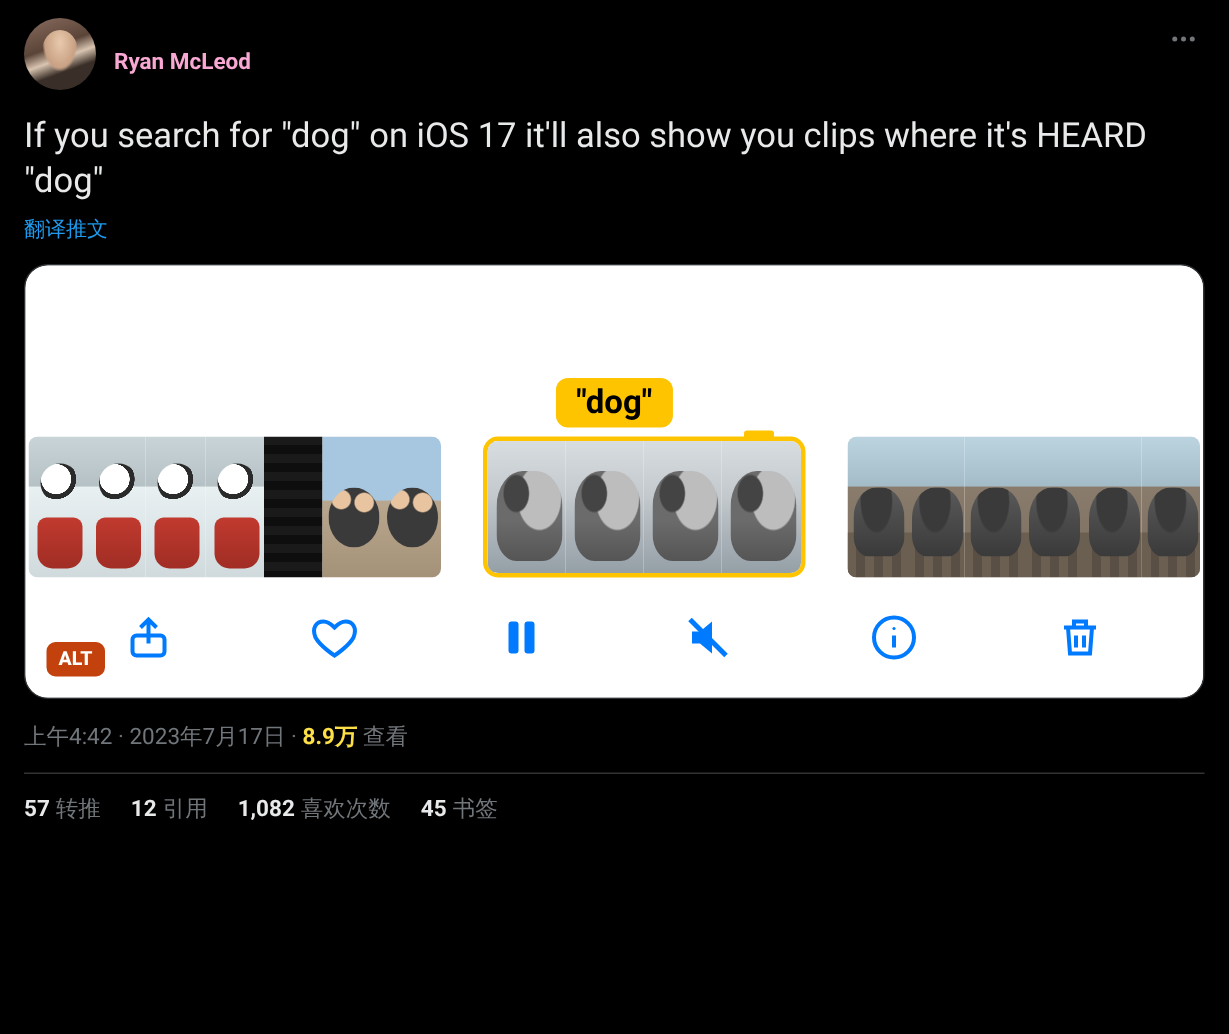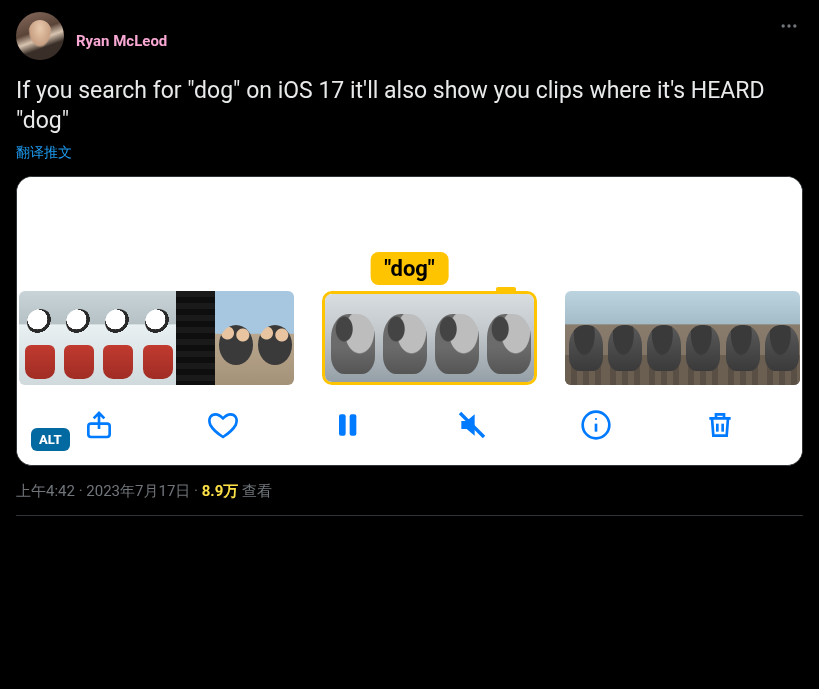--- a/index.html
+++ b/index.html
@@ -204,21 +204,21 @@
     color: #007aff;
     width: 34px; height: 34px;
     display:flex; align-items:center; justify-content:center;
   }
   .tb svg { width: 32px; height: 32px; stroke: currentColor; fill: none; stroke-width: 2; }
   .tb.pause svg rect { fill: currentColor; stroke:none; }
   .alt-badge {
     position: absolute;
     left: 14px;
     bottom: 14px;
-    background: #0369a1;
+    background: #c2410c;
     color: #fff;
     font-weight: 800;
     font-size: 13px;
     padding: 4px 8px;
     border-radius: 6px;
   }
   .meta {
     margin-top: 16px;
     color: #71767b;
     font-size: 15px;
@@ -332,14 +332,20 @@
     </div>
     <div class="alt-badge">ALT</div>
   </div>
 
   <div class="meta">
     <span>上午4:42</span><span> · </span><span>2023年7月17日</span><span> · </span><span class="bold">8.9万</span> <span>查看</span>
   </div>
 
   <div class="divider"></div>
 
+  <div class="stats">
+    <div><span class="num">57</span><span>转推</span></div>
+    <div><span class="num">12</span><span>引用</span></div>
+    <div><span class="num">1,082</span><span>喜欢次数</span></div>
+    <div><span class="num">45</span><span>书签</span></div>
+  </div>
 
 </div>
 
 </body></html>

